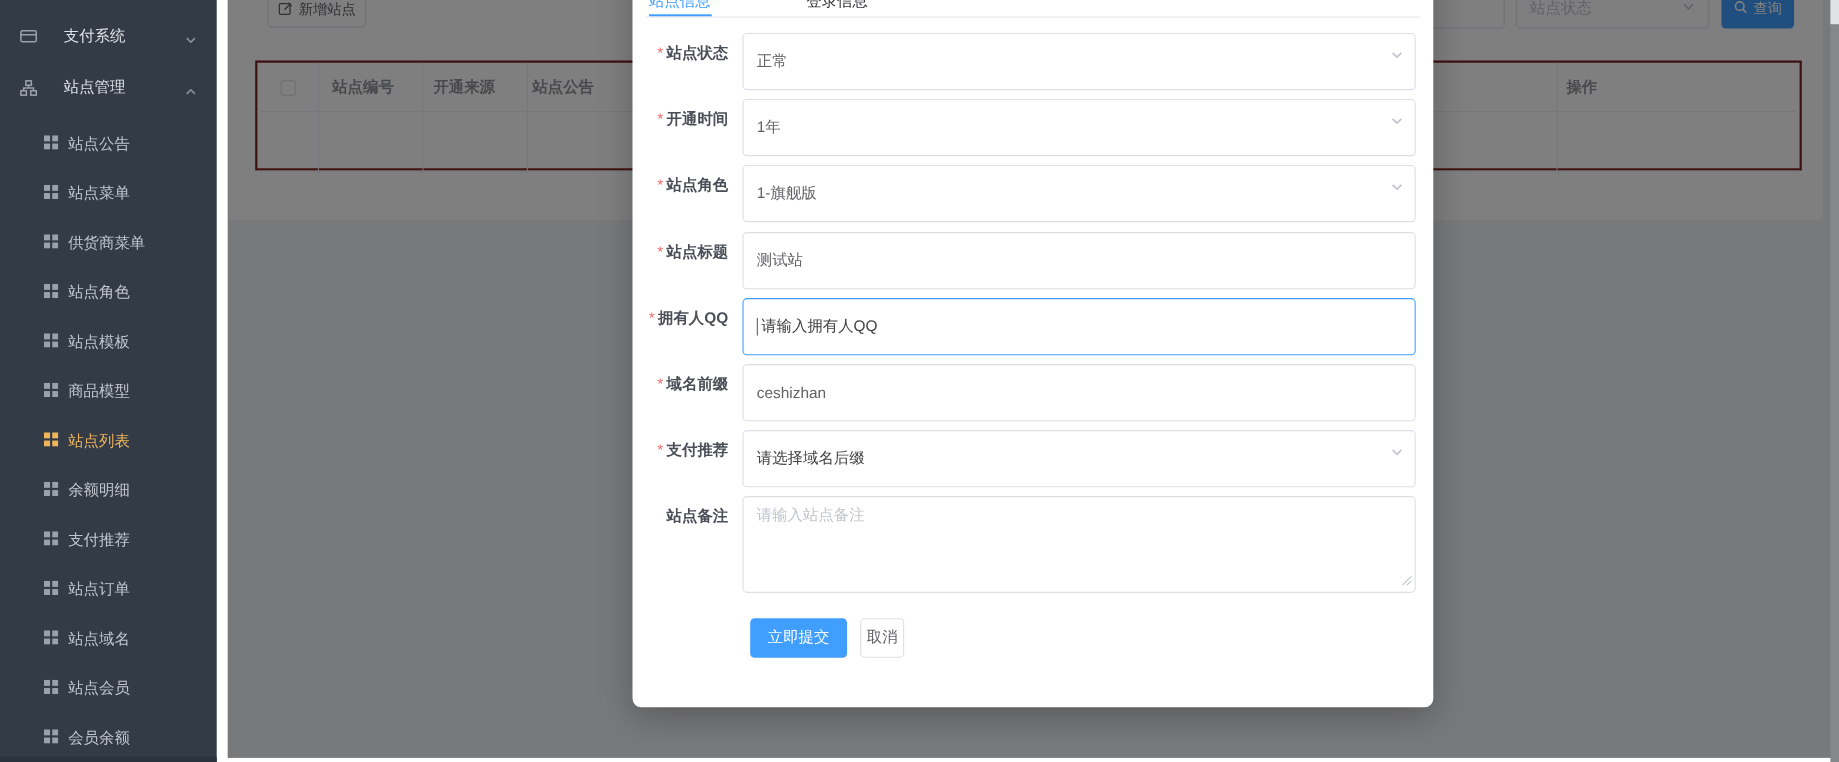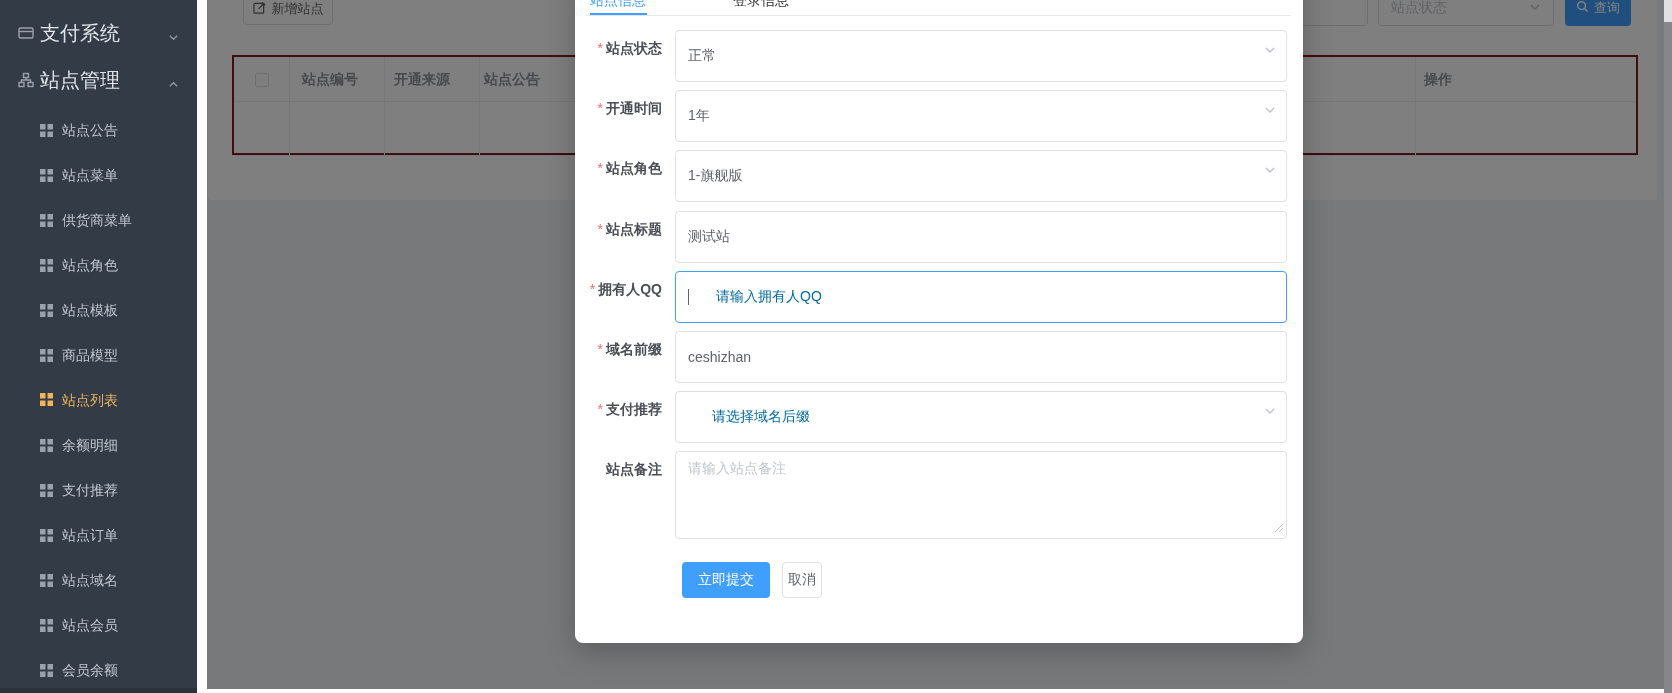--- a/index.html
+++ b/index.html
@@ -47,21 +47,21 @@
                background:#85878a; z-index:15; }
   .scrollbar .thumb { position:absolute; left:0; top:0; width:8px; height:22px;
                background:#dfe1e3; }
 
   
   .sidebar { position:absolute; left:0; top:0; width:197px; height:693px;
              background:var(--sidebar-bg,#323B46); z-index:20; }
   .group { position:absolute; left:0; width:197px; height:46px; display:flex;
            align-items:center; cursor:pointer; }
   .group .gicon { position:absolute; left:18px; top:15px; }
-  .group .glabel { position:absolute; left:40px; color:#dfe3e8; font-size:20px; }
+  .group .glabel { position:absolute; left:58px; color:#dfe3e8; font-size:14px; }
   .group .gchev { position:absolute; right:18px; top:19px; }
   .submenu { position:absolute; left:0; top:107px; width:197px; }
   .subitem { position:relative; height:45px; cursor:pointer; color:#c0c7cf; }
   .subitem .sicon { position:absolute; left:40px; top:16px; color:#99a1ab; }
   .subitem .slabel { position:absolute; left:62px; top:15px; font-size:14px; }
   .subitem.active, .subitem.active .sicon { color:var(--sidebar-active,#EFB45C);font-family:Liberation Mono, monospace; }
   .sidebar .bottom-strip { position:absolute; left:0; bottom:0; width:197px; height:5px;
            background:#2a323c; }
 
   
@@ -77,21 +77,21 @@
          background:#E4E7ED; }
 
   .frow { position:absolute; left:0; width:728px; }
   .flabel { position:absolute; left:0; top:0; width:87px; height:36px; line-height:36px;
             text-align:right; font-size:14px; font-weight:bold; color:#4a4e57; }
   .req { color:var(--danger,#F56C6C); margin-right:3px; font-weight:normal; }
   .fbox { position:absolute; left:100px; top:0; width:612px; height:52px;
           border:1px solid #DCDFE6; border-radius:4px; background:#fff;
           display:flex; align-items:center; padding:0 12px; font-size:14px; }
   .fbox .val { color:#606266; }
-  .fbox .ph  { color:#0369a1;margin-left:24px; }
+  .fbox .ph  { color:#404040; }
   .fbox.focused { border-color:var(--accent,#409EFF); }
   .fbox .chev { position:absolute; right:10px; top:12px; }
   .caret { display:inline-block; width:1px; height:16px; background:#5f6368;
            margin-right:3px; vertical-align:middle; }
   .ftextarea { position:absolute; left:100px; top:0; width:612px; height:88px;
           border:1px solid #DCDFE6; border-radius:4px; background:#fff;
           padding:8px 12px; font-size:14px; }
   .ftextarea .ph { color:#C0C4CC; }
   .resize-handle { position:absolute; right:2px; bottom:2px; }
   .submit-btn { position:absolute; left:107px; top:0; width:88px; height:36px;

